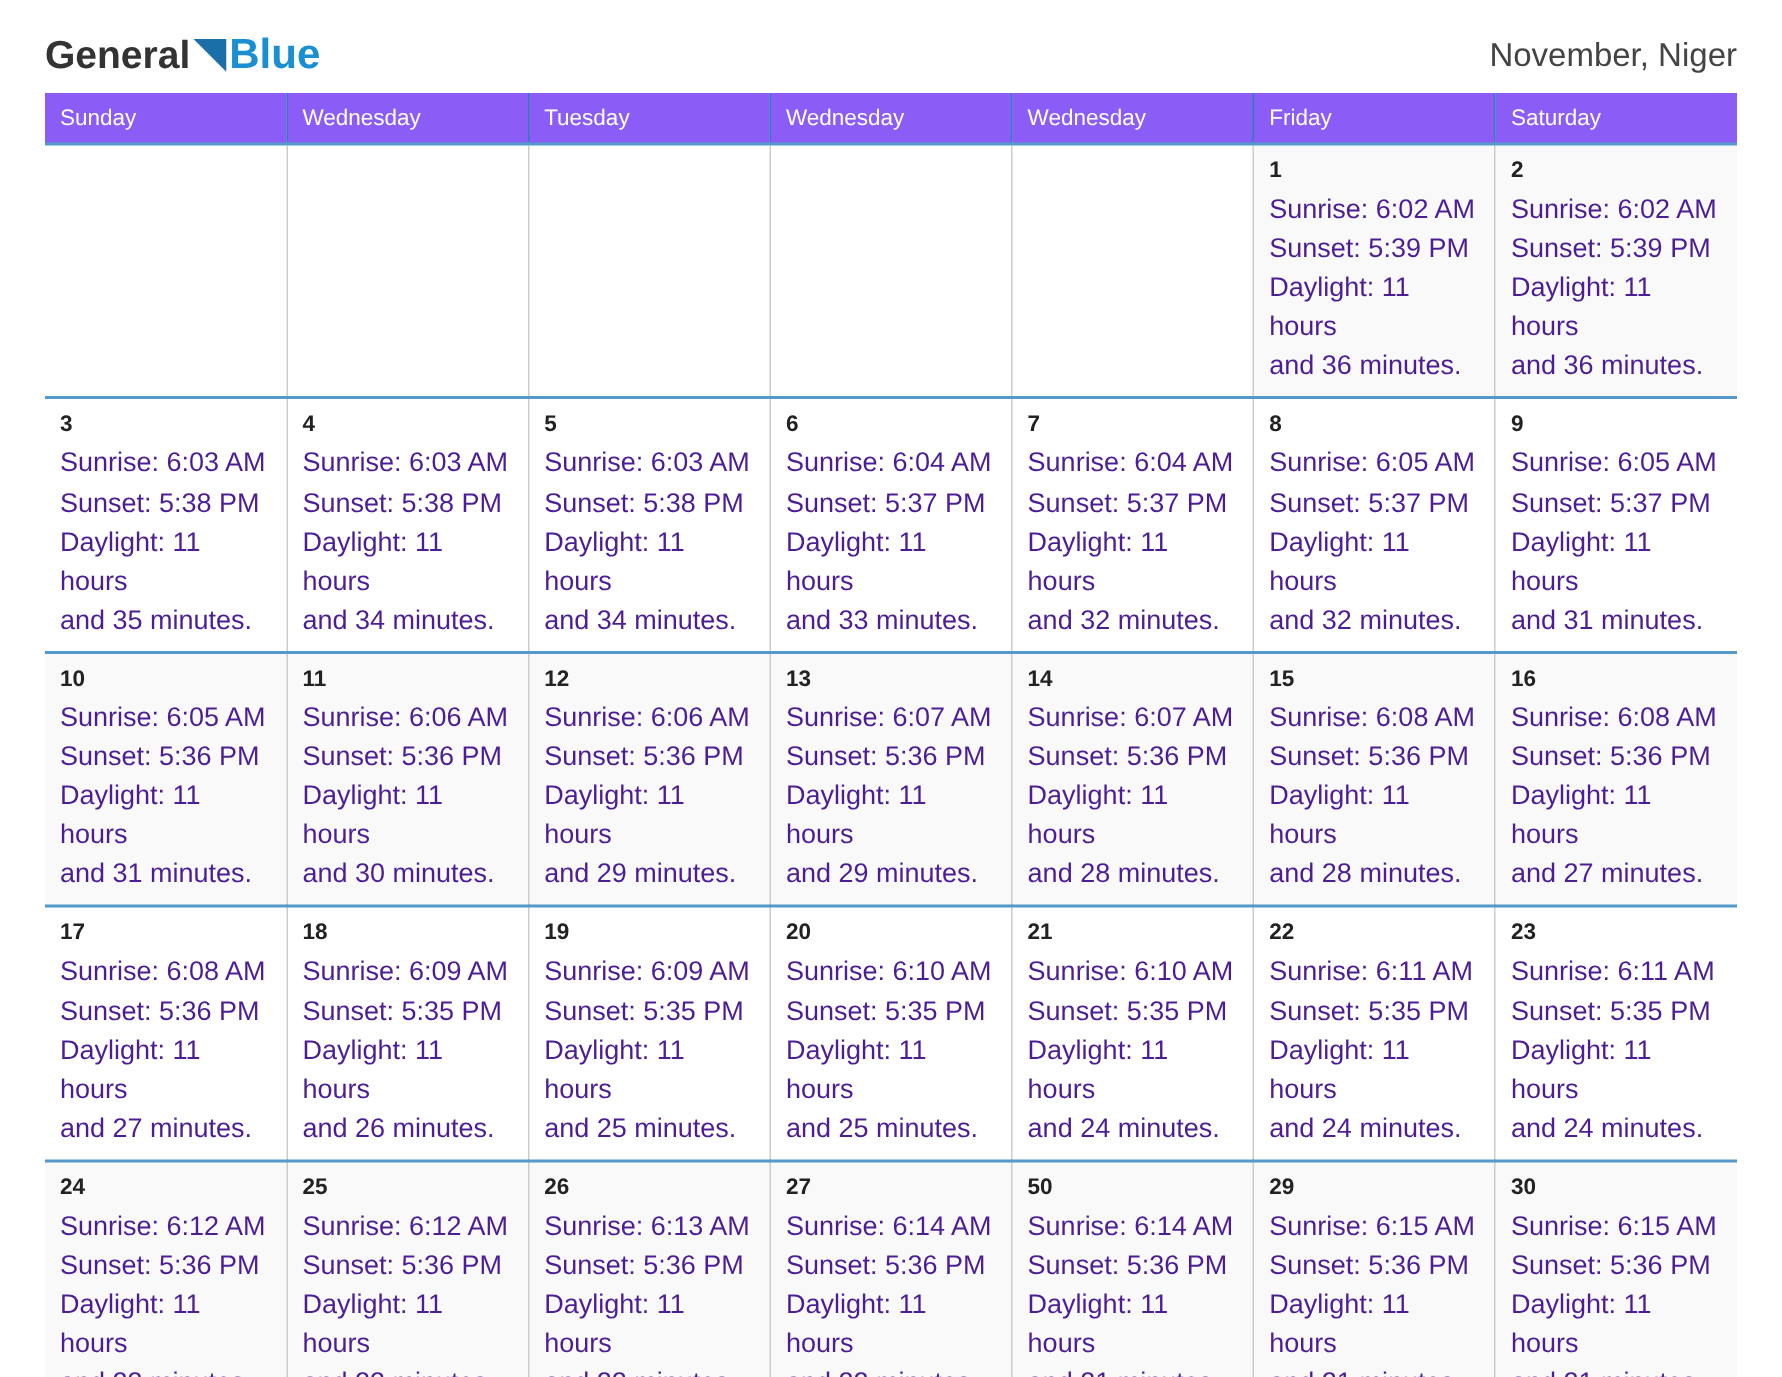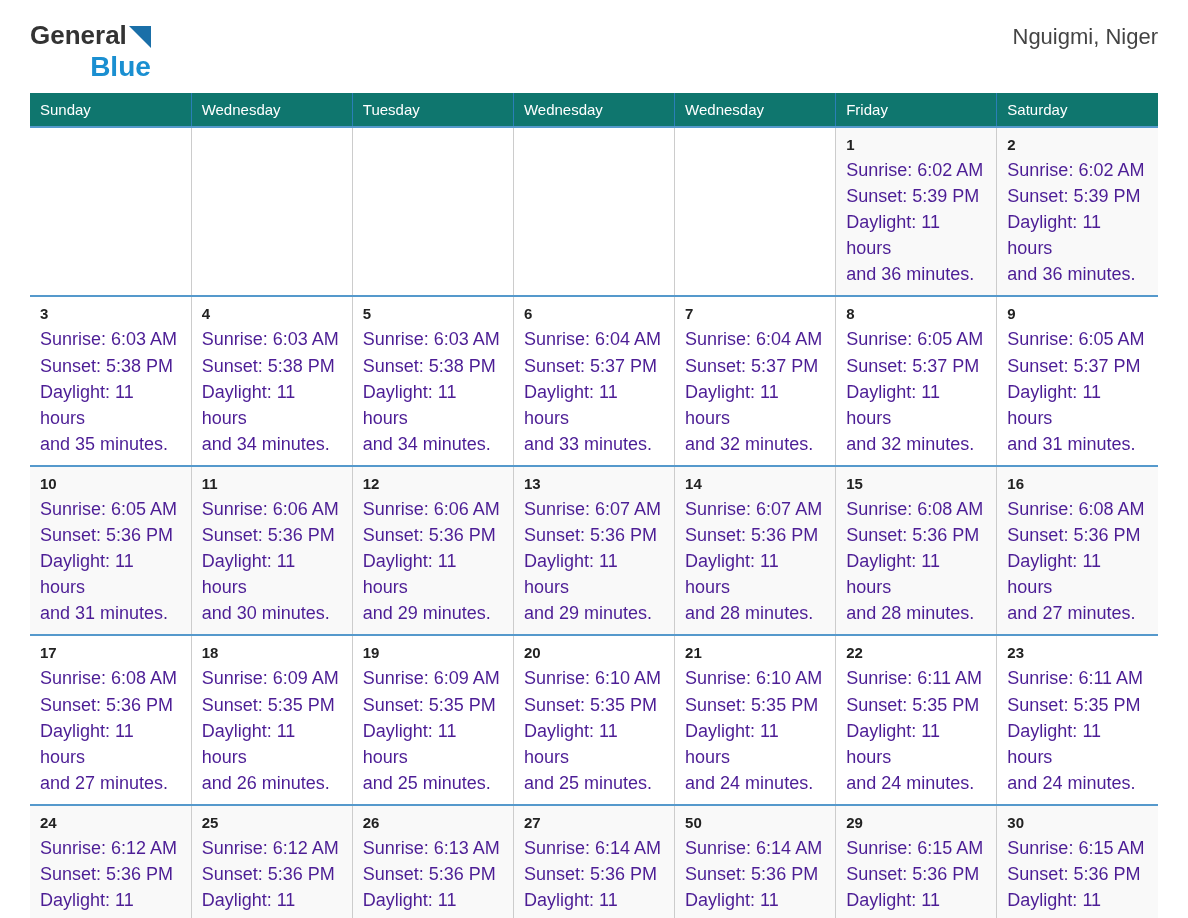--- a/index.html
+++ b/index.html
@@ -26,22 +26,22 @@
 
     .logo-blue {
       font-size: 28px;
       font-weight: bold;
       color: #1a8fd1;
       margin-left: 2px;
     }
 
     .logo-wrapper {
       display: flex;
-      flex-direction: column;
-      align-items: flex-end;
+      flex-direction: row;
+      align-items: center;
     }
 
     .logo-row1 {
       display: flex;
       align-items: center;
     }
 
     .title-block {
       text-align: right;
     }
@@ -61,21 +61,21 @@
     }
 
     table {
       width: 100%;
       border-collapse: collapse;
       margin-top: 10px;
       table-layout: fixed;
     }
 
     thead tr {
-      background-color: #0f766e;
+      background-color: #8b5cf6;
     }
 
     thead th {
       color: #fff;
       font-size: 15px;
       font-weight: normal;
       padding: 8px 10px;
       text-align: left;
       border-right: 1px solid #2a7fb8;
     }
@@ -141,21 +141,21 @@
         <svg width="22" height="22" viewBox="0 0 22 22">
           <polygon points="0,0 22,0 22,22" fill="#1a6fa8"></polygon>
         </svg>
       </div>
     </div>
     <div>
       <span class="logo-blue">Blue</span>
     </div>
   </div>
   <div class="title-block">
-    <h2>Nguigmi, Niger</h2>
+    <h2>November, Niger</h2>
   </div>
 </div>
 
 <table>
   <thead>
     <tr>
     <th>Sunday</th>
         <th>Wednesday</th>
         <th>Tuesday</th>
         <th>Wednesday</th>

